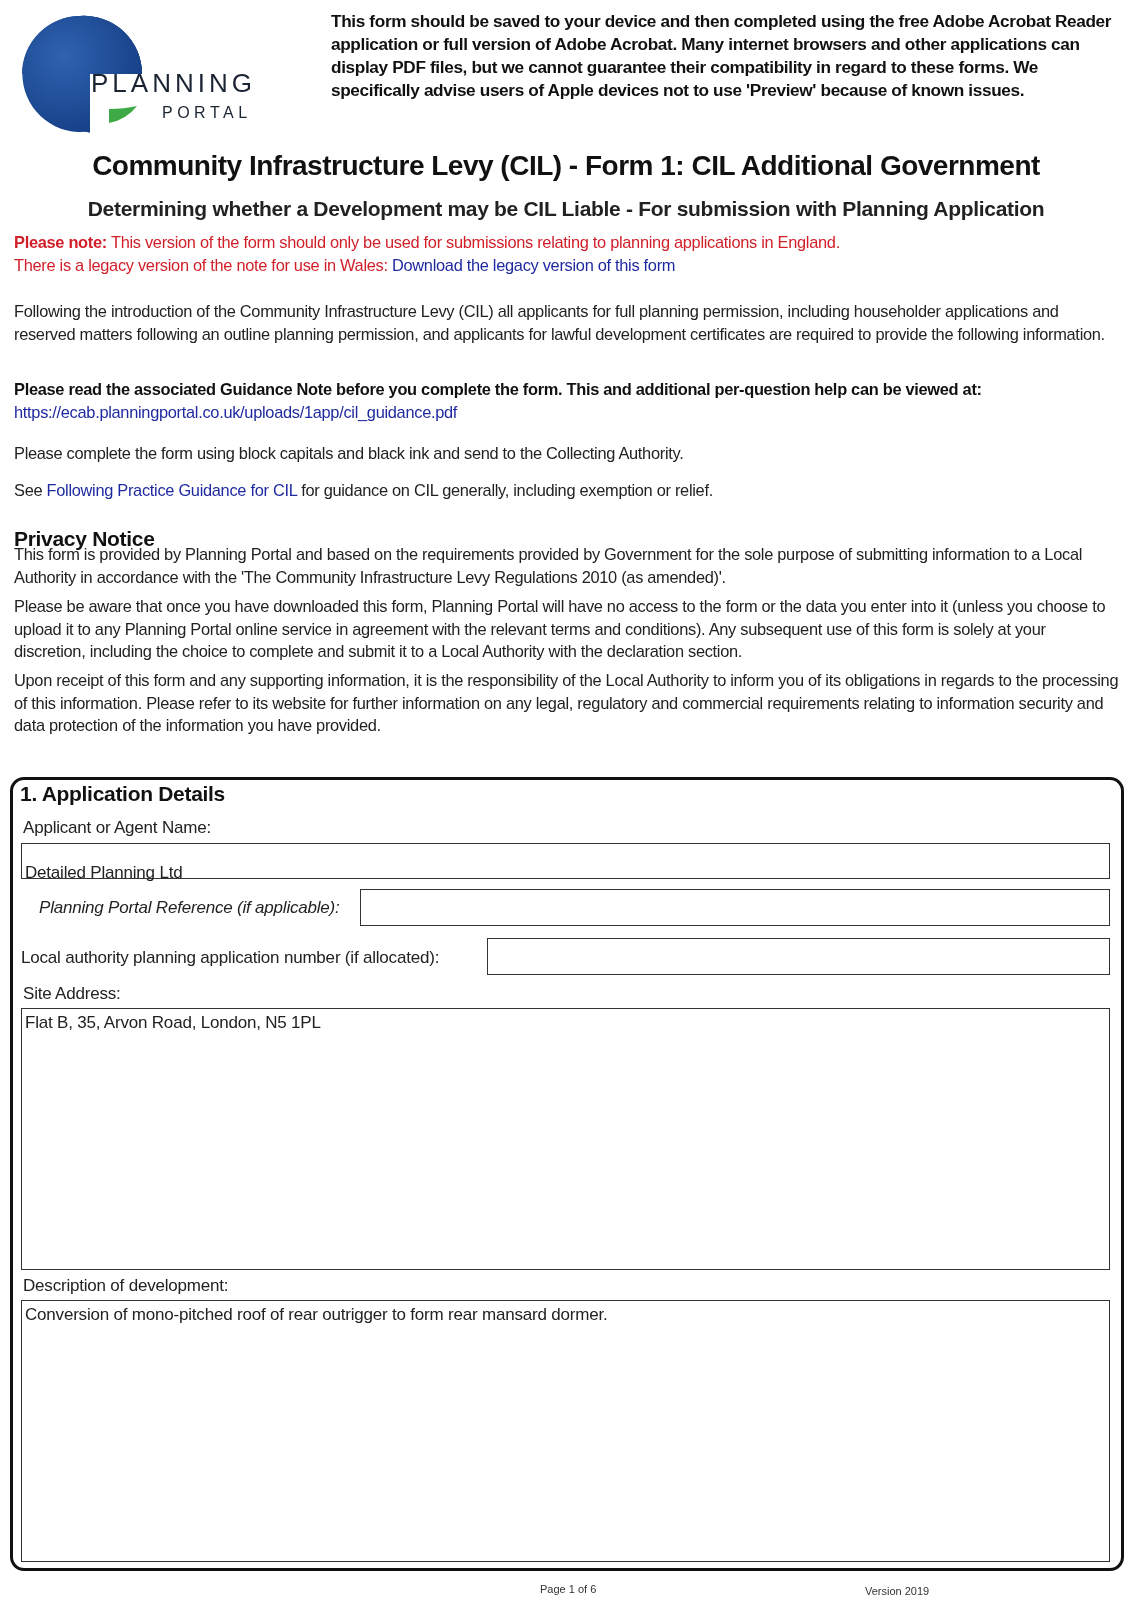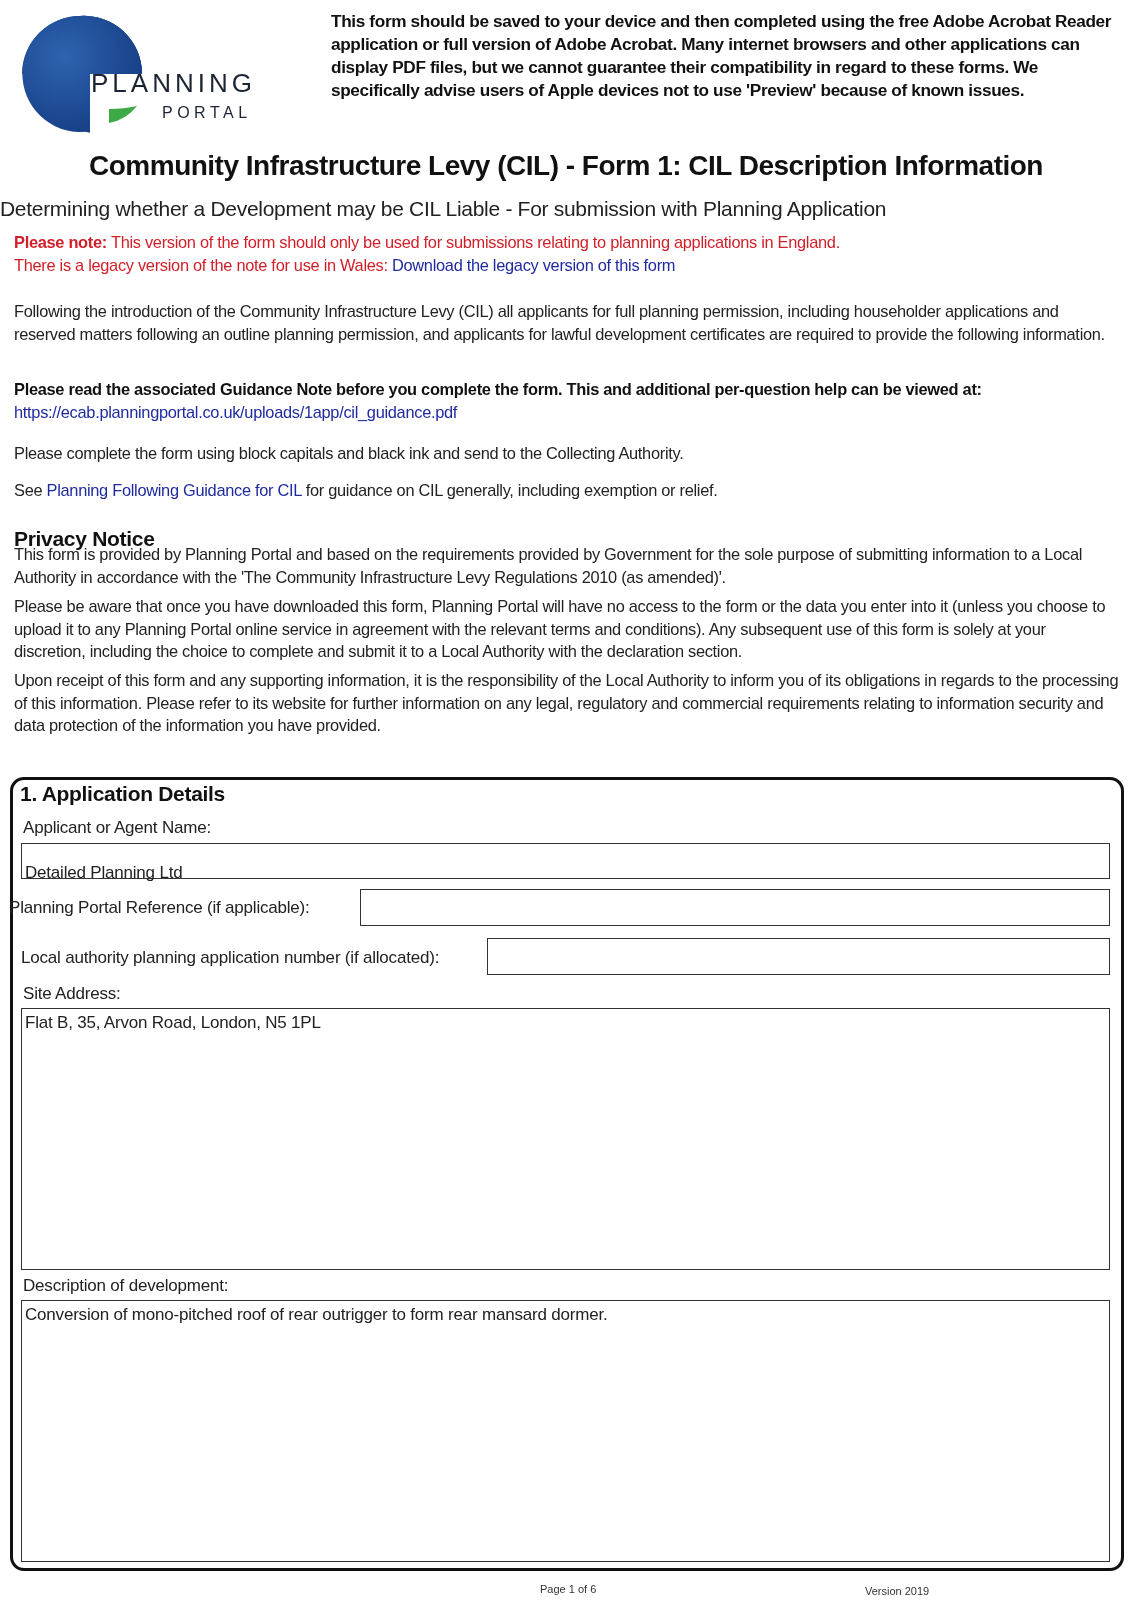--- a/index.html
+++ b/index.html
@@ -17,22 +17,22 @@
   .header-notice {
     position: absolute; left: 331px; top: 10px; width: 790px;
     font-weight: bold; font-size: 17.2px; line-height: 23px; letter-spacing: -0.35px;
     color: #111;
   }
   .title {
     position: absolute; left: 0; top: 150px; width: 1132px; text-align: center;
     font-weight: bold; font-size: 28px; letter-spacing: -0.5px; color: #111;
   }
   .subtitle {
-    position: absolute; left: 0; top: 197px; width: 1132px; text-align: left;
-    font-size: 21px; letter-spacing: -0.3px; color: #222;
+    position: absolute; left: 0; top: 197px; width: 1132px; text-align: center;
+    font-size: 21px; letter-spacing: -0.3px; color: #222; font-weight: bold;
   }
   .para {
     position: absolute; left: 14px; width: 1105px;
     font-size: 16.4px; line-height: 22.5px; letter-spacing: -0.3px; color: #222;
   }
   .red { color: #d2202a; }
   .link { color: #1f2aa0; cursor: pointer; }
   .bold { font-weight: bold; color: #111; }
   .privacy-heading {
     position: absolute; left: 14px; top: 527px;
@@ -75,55 +75,55 @@
     <rect x="76" y="60" width="60" height="60" fill="#ffffff"></rect>
     <path d="M 66 2 A 58 58 0 1 0 76 117.2 L 76 60 L 128 60 A 58 58 0 0 0 66 2 Z" fill="url(#g1)"></path>
     <path d="M 95 109 L 95 95 Q 110 95 123 92 Q 112 106 95 109 Z" fill="#3daa46"></path>
     <text x="77" y="78" font-family="Liberation Sans, sans-serif" font-size="26" letter-spacing="4" fill="#1b2433">PLANNING</text>
     <text x="148" y="104" font-family="Liberation Sans, sans-serif" font-size="16" letter-spacing="4.5" fill="#1b2433">PORTAL</text>
   </svg>
 </div>
 
 <div class="header-notice">This form should be saved to your device and then completed using the free Adobe Acrobat Reader application or full version of Adobe Acrobat. Many internet browsers and other applications can display PDF files, but we cannot guarantee their compatibility in regard to these forms. We specifically advise users of Apple devices not to use 'Preview' because of known issues.</div>
 
-<div class="title">Community Infrastructure Levy (CIL) - Form 1: CIL Description Information</div>
+<div class="title">Community Infrastructure Levy (CIL) - Form 1: CIL Additional Government</div>
 <div class="subtitle">Determining whether a Development may be CIL Liable - For  submission with Planning Application</div>
 
 <div class="para" style="top:231px;">
   <span class="red bold" style="color:#d2202a;">Please note:</span><span class="red"> This version of the form should only be used for submissions relating to planning applications in England.</span>
 </div>
 <div class="para" style="top:254px;">
   <span class="red">There is a legacy version of the note for use in Wales:  </span><span class="link">Download the legacy version of this form</span>
 </div>
 
 <div class="para" style="top:300px;">Following the introduction of the Community Infrastructure Levy (CIL) all applicants for full planning permission, including householder applications and reserved matters following an outline planning permission, and applicants for lawful development certificates are required to provide the following information.</div>
 
 <div class="para" style="top:378px;">
   <span class="bold">Please read the associated Guidance Note before you complete the form. This and additional per-question help can be viewed at:</span><br>
   <span class="link">https://ecab.planningportal.co.uk/uploads/1app/cil_guidance.pdf</span>
 </div>
 
 <div class="para" style="top:442px;">Please complete the form using block capitals and black ink and send to the Collecting Authority.</div>
 
 <div class="para" style="top:479px;">
-  <span>See </span><span class="link">Planning Following Guidance for CIL</span><span> for guidance on CIL generally, including exemption or relief.</span>
+  <span>See </span><span class="link">Following Practice Guidance for CIL</span><span> for guidance on CIL generally, including exemption or relief.</span>
 </div>
 
 <div class="privacy-heading">Privacy Notice</div>
 <div class="para" style="top:543px;">This form is provided by Planning Portal and based on the requirements provided by Government for the sole purpose of submitting information to a Local Authority in accordance with the 'The Community Infrastructure Levy Regulations 2010 (as amended)'.</div>
 <div class="para" style="top:595px;">Please be aware that once you have downloaded this form, Planning Portal will have no access to the form or the data you enter into it (unless you choose to upload it to any Planning Portal online service in agreement with the relevant terms and conditions). Any subsequent use of this form is solely at your discretion, including the choice to complete and submit it to a Local Authority with the declaration section.</div>
 <div class="para" style="top:669px;">Upon receipt of this form and any supporting information, it is the responsibility of the Local Authority to inform you of its obligations in regards to the processing of this information. Please refer to its website for further information on any legal, regulatory and commercial requirements relating to information security and data protection of the information you have provided.</div>
 
 <div class="section"></div>
 <div class="section-title">1. Application Details</div>
 
 <div class="label" style="left:23px; top:818px;">Applicant or Agent Name:</div>
 <div class="field" style="left:21px; top:843px; width:1089px; height:36px; padding-top:19px;">Detailed Planning Ltd</div>
 
-<div class="label" style="left:9px; top:898px;">Planning Portal Reference (if applicable):</div>
+<div class="label" style="left:39px; top:898px;font-style:italic;">Planning Portal Reference (if applicable):</div>
 <div class="field" style="left:360px; top:889px; width:750px; height:37px;"></div>
 
 <div class="label" style="left:21px; top:948px;">Local authority planning application number (if allocated):</div>
 <div class="field" style="left:487px; top:938px; width:623px; height:37px;"></div>
 
 <div class="label" style="left:23px; top:984px;">Site Address:</div>
 <div class="field" style="left:21px; top:1008px; width:1089px; height:262px; padding-top:4px;">Flat B, 35, Arvon Road, London, N5 1PL</div>
 
 <div class="label" style="left:23px; top:1276px;">Description of development:</div>
 <div class="field" style="left:21px; top:1300px; width:1089px; height:262px; padding-top:4px;">Conversion of mono-pitched roof of rear outrigger to form rear mansard dormer.</div>

